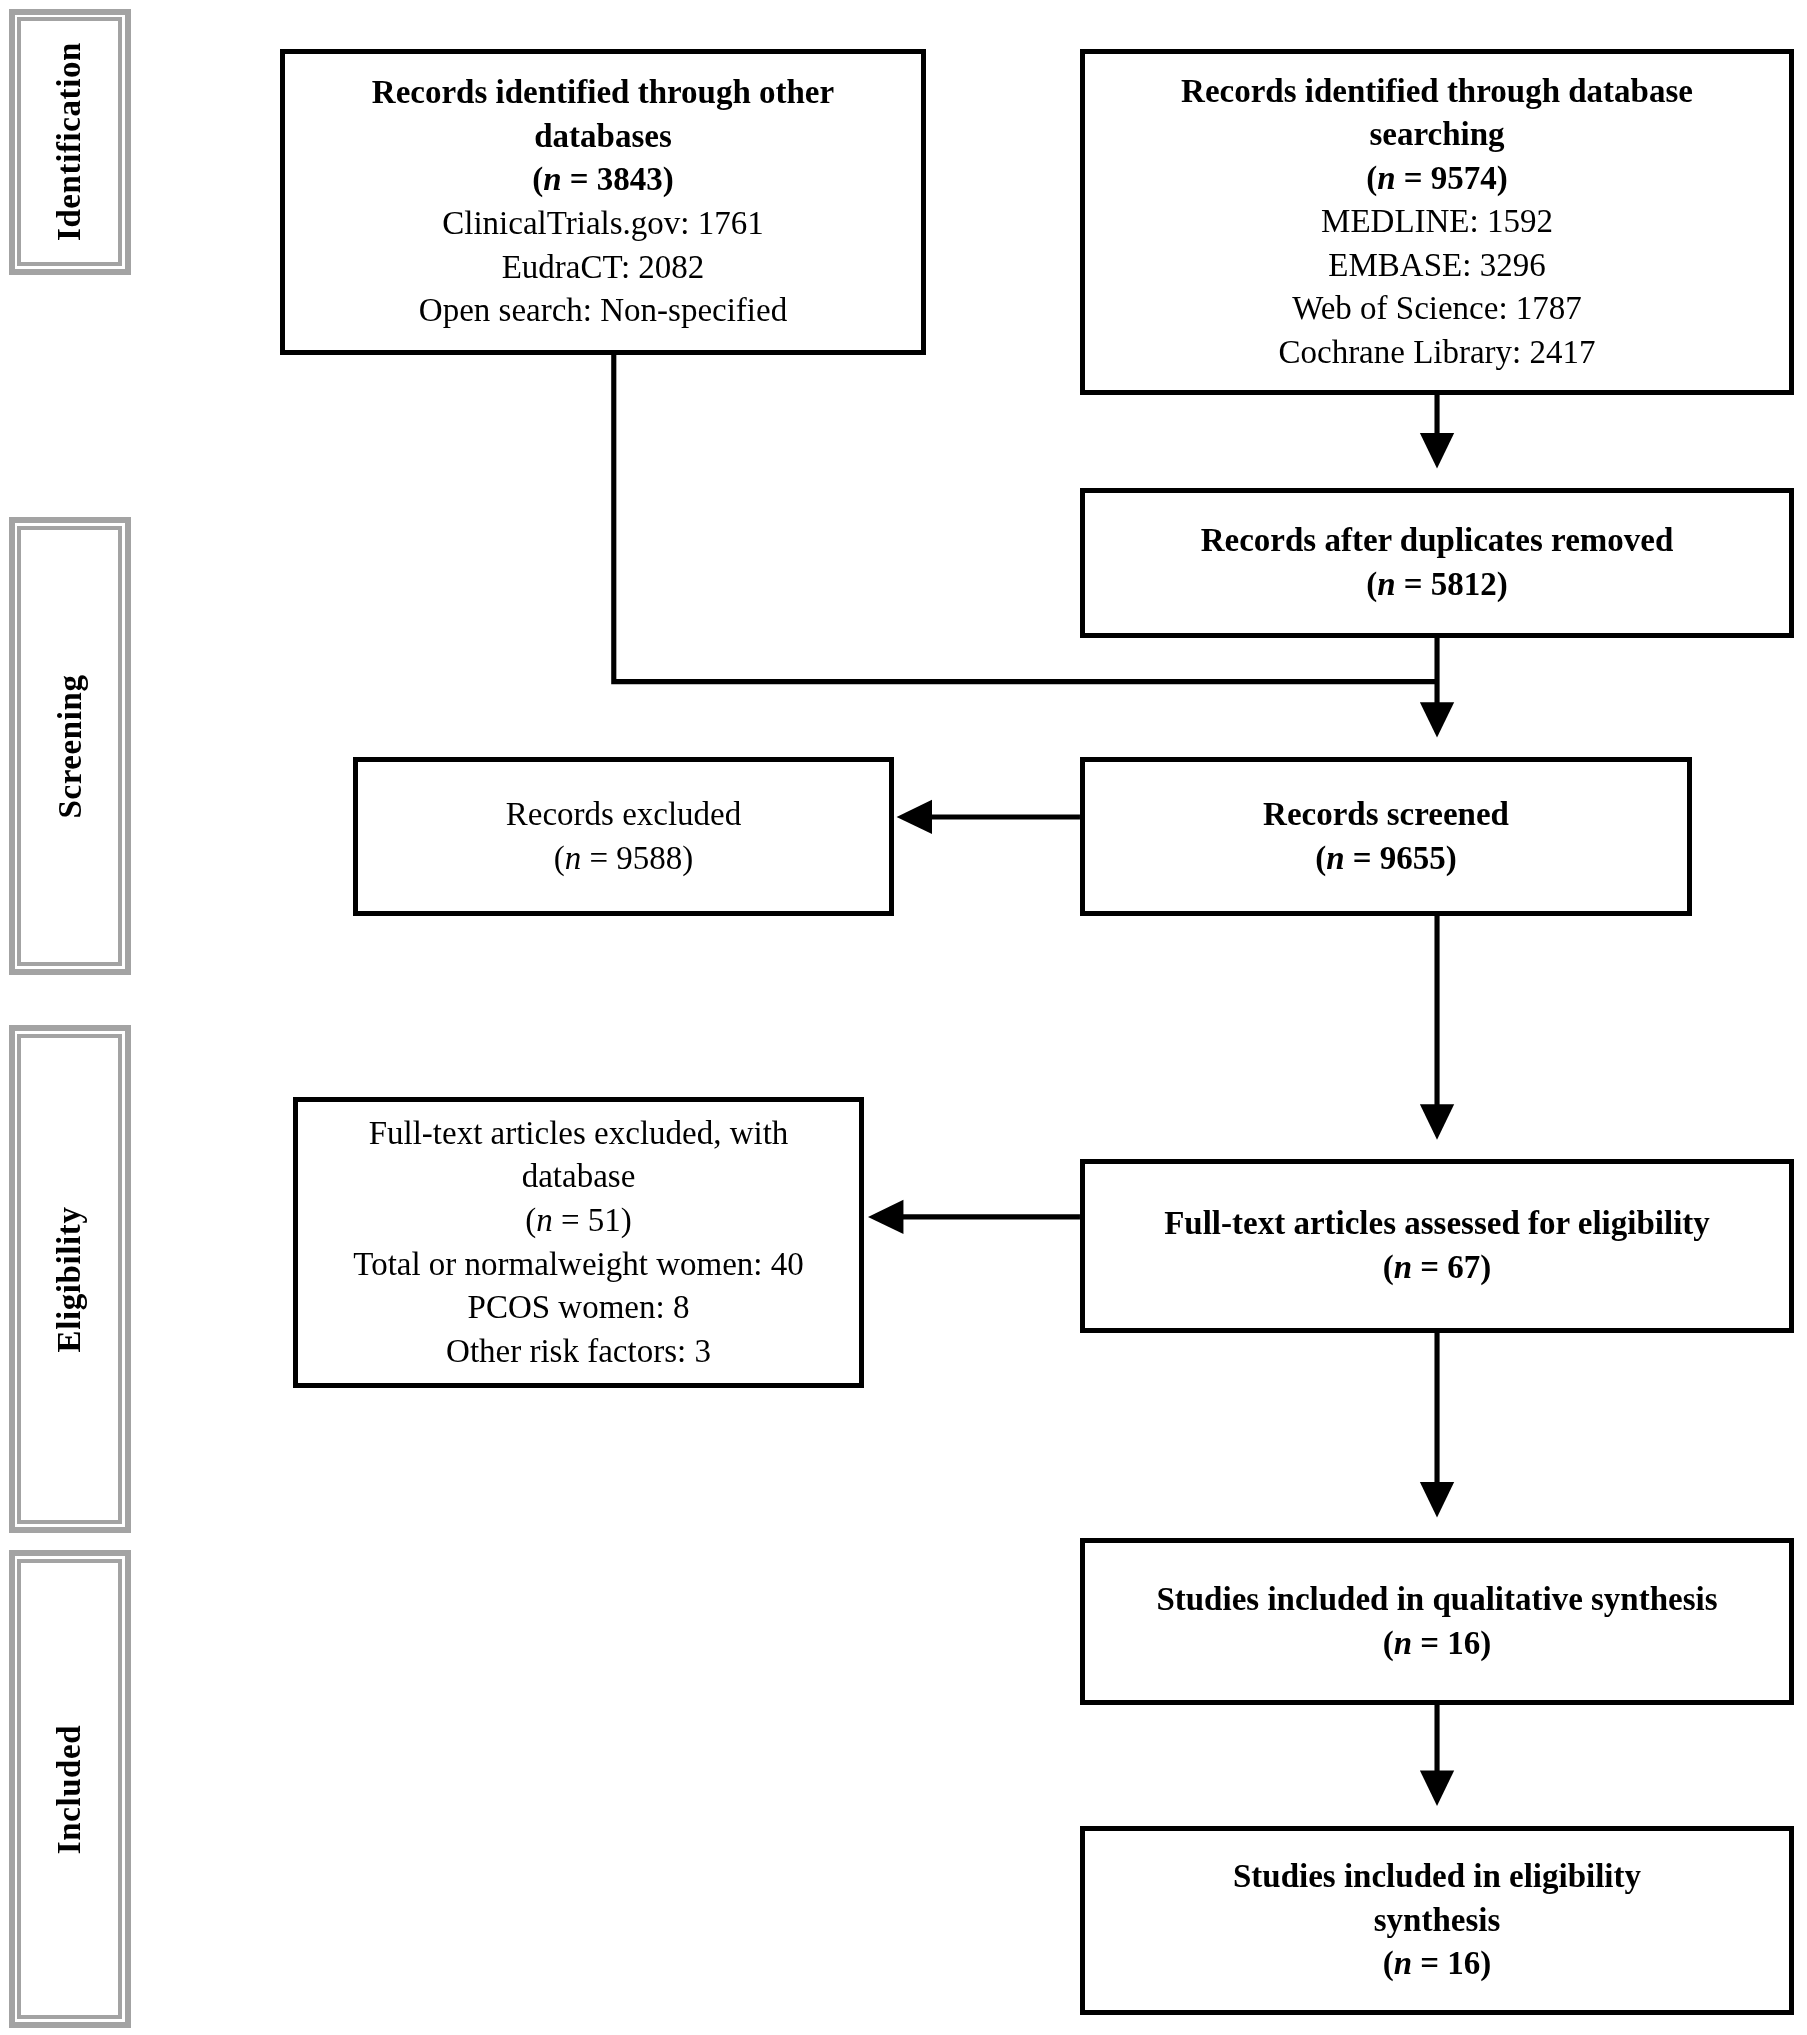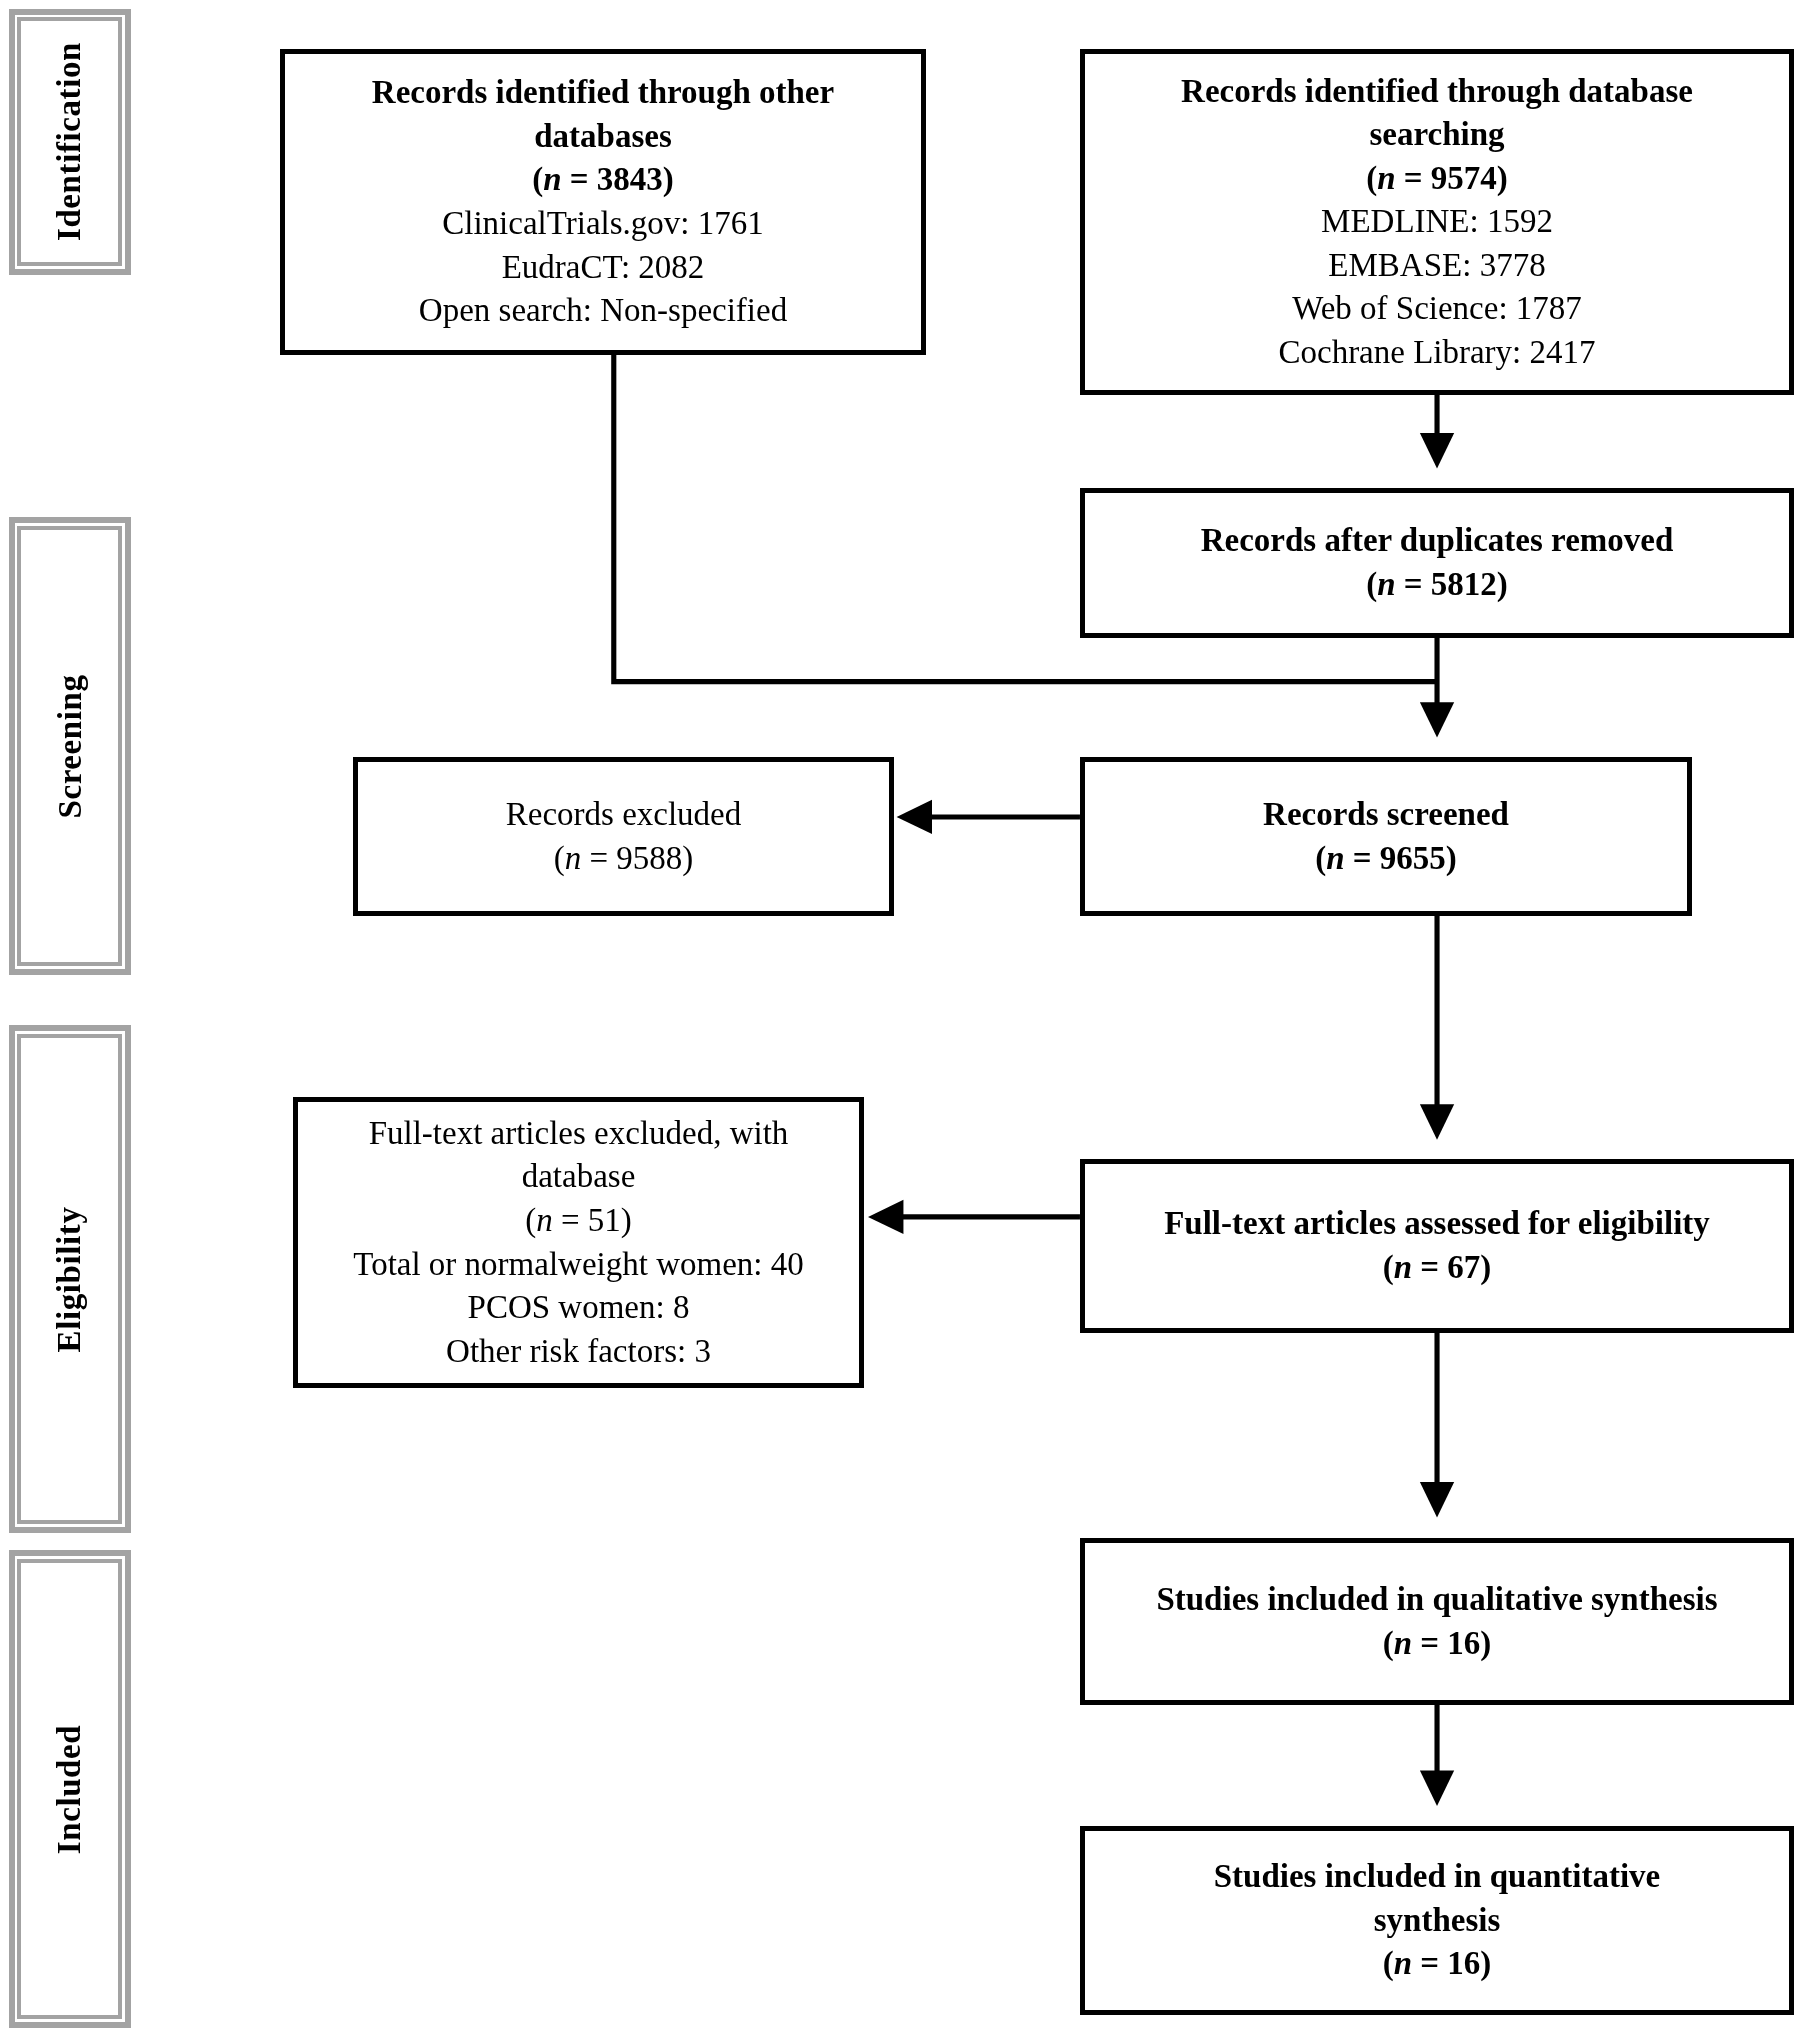--- a/index.html
+++ b/index.html
@@ -150,21 +150,21 @@
     <div class="line">ClinicalTrials.gov: 1761</div>
     <div class="line">EudraCT: 2082</div>
     <div class="line">Open search: Non-specified</div>
   </div>
 
   <div class="box" id="box-database-searching">
     <div class="line t">Records identified through database</div>
     <div class="line t">searching</div>
     <div class="line t"><span>(</span><span class="nvar">n</span><span> = 9574)</span></div>
     <div class="line">MEDLINE: 1592</div>
-    <div class="line">EMBASE: 3778</div>
+    <div class="line">EMBASE: 3296</div>
     <div class="line">Web of Science: 1787</div>
     <div class="line">Cochrane Library: 2417</div>
   </div>
 
   <div class="box" id="box-duplicates-removed">
     <div class="line t">Records after duplicates removed</div>
     <div class="line t"><span>(</span><span class="nvar">n</span><span> = 5812)</span></div>
   </div>
 
   <div class="box" id="box-records-excluded">
@@ -190,19 +190,19 @@
     <div class="line t">Full-text articles assessed for eligibility</div>
     <div class="line t"><span>(</span><span class="nvar">n</span><span> = 67)</span></div>
   </div>
 
   <div class="box" id="box-qualitative">
     <div class="line t">Studies included in qualitative synthesis</div>
     <div class="line t"><span>(</span><span class="nvar">n</span><span> = 16)</span></div>
   </div>
 
   <div class="box" id="box-quantitative">
-    <div class="line t">Studies included in quantitative</div>
+    <div class="line t">Studies included in eligibility</div>
     <div class="line t">synthesis</div>
     <div class="line t"><span>(</span><span class="nvar">n</span><span> = 16)</span></div>
   </div>
 
 </div>
 
 
 </body></html>

